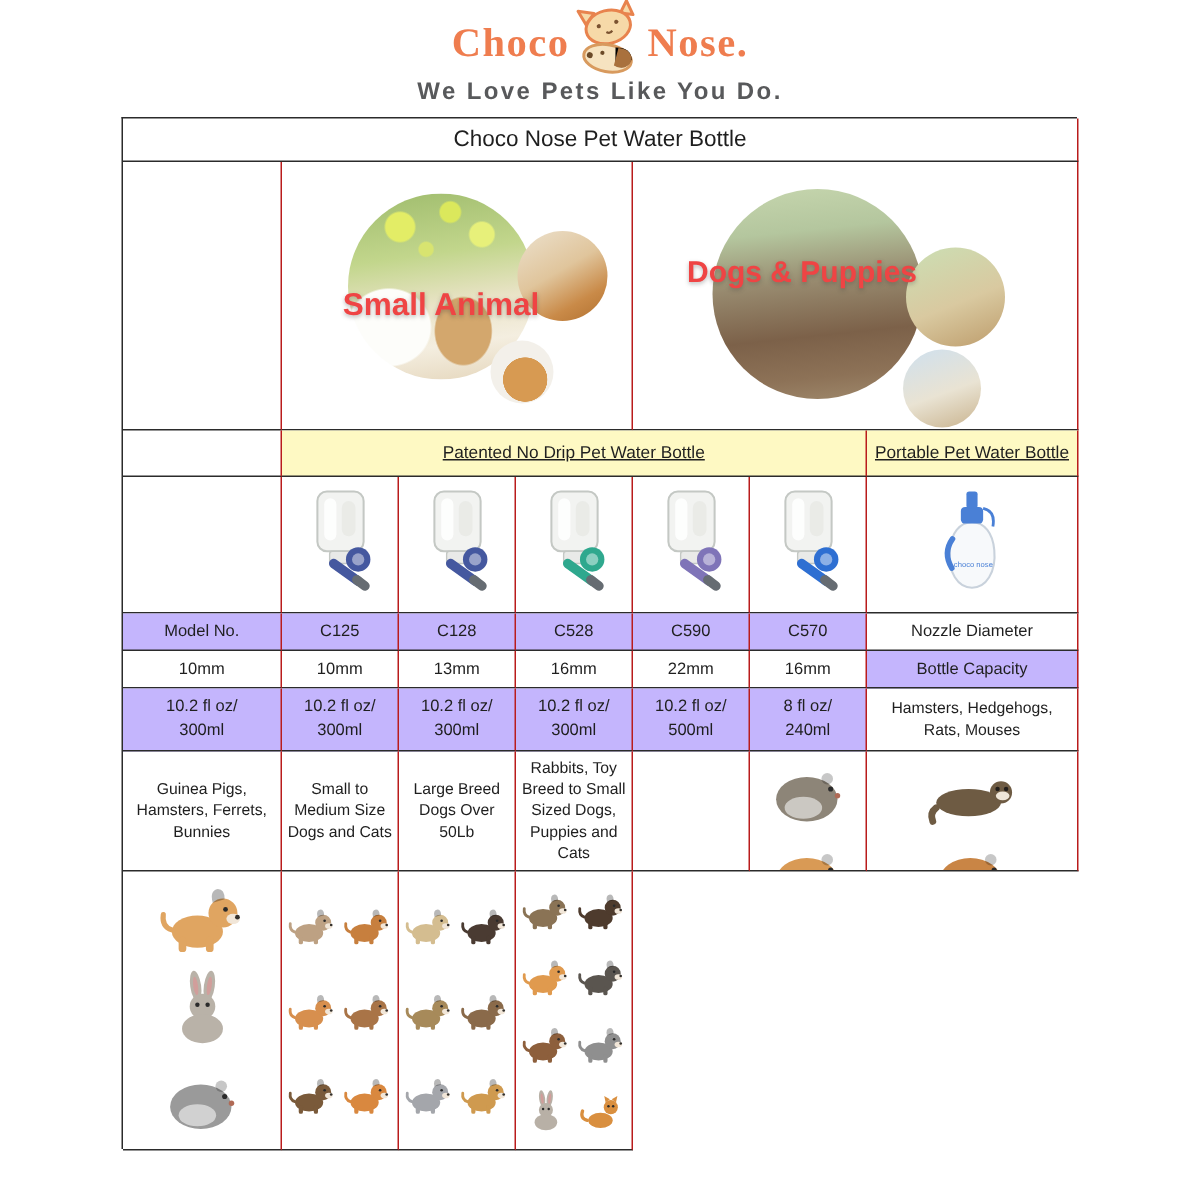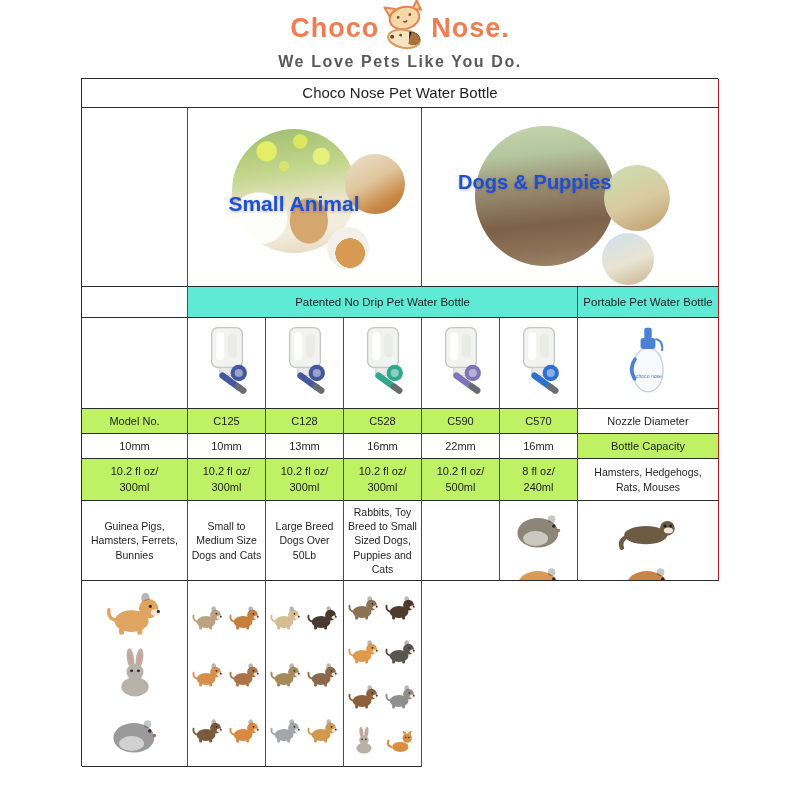--- a/index.html
+++ b/index.html
@@ -3,21 +3,21 @@
 <meta charset="utf-8">
 <style>
   html,body{margin:0;padding:0;}
   body{
     width:800px;height:800px;background:#ffffff;position:relative;
     font-family:"Liberation Sans", sans-serif;color:#1f1f1f;overflow:hidden;
   }
   
   .logo{position:absolute;top:4px;left:0;width:800px;display:flex;flex-direction:column;align-items:center;}
   .logo-row{display:flex;align-items:center;height:48px;}
-  .brand{font-size:27px;font-weight:bold;color:#ef7d4f;letter-spacing:1px;}
+  .brand{font-size:27px;font-weight:bold;color:#ef7d4f;letter-spacing:1px;font-family:Liberation Serif, serif;}
   .logo-heads{position:relative;width:46px;height:52px;margin:0 3px;}
   .logo-heads svg{position:absolute;}
   .cat-head{top:-1px;left:2px;transform:rotate(-14deg);}
   .dog-head{top:25px;left:4px;transform:rotate(10deg);}
   .tagline{font-size:16px;font-weight:bold;color:#58595b;letter-spacing:1.6px;margin-top:1px;}
 
   
   .sheet{
     position:absolute;left:81px;top:78px;width:637px;height:688px;
     display:grid;box-sizing:border-box;
@@ -25,22 +25,22 @@
     grid-template-rows:29px 179px 31px 91px 25px 25px 42px 80px 186px;
     border-top:1px solid #2b2b2b;border-left:1px solid #2b2b2b;
     background:#fff;
   }
   .cell{
     border-right:1px solid #b91c1c;border-bottom:1px solid #2b2b2b;
     box-sizing:border-box;display:flex;align-items:center;justify-content:center;
     text-align:center;font-size:11px;line-height:1.3;overflow:hidden;position:relative;
   }
   .title-cell{grid-column:1/8;font-size:15px;}
-  .peach{background:#bef264;}
-  .green{background:#5eead4;font-size:11.5px;}
+  .peach{background:#c4b5fd;}
+  .green{background:#fef9c3;font-size:11.5px;text-decoration:underline;}
   .pet-text{font-size:10.5px;line-height:1.35;padding:2px 3px;}
   .cap-text{line-height:1.45;}
   .span-patented{grid-column:2/7;}
   .span-portable{grid-column:7/8;}
   .img-left{grid-column:2/5;}
   .img-right{grid-column:5/8;}
 
   
   .photo-cell{position:relative;}
   .pcircle{position:absolute;border-radius:50%;}
@@ -57,21 +57,21 @@
     background:linear-gradient(150deg,#ece1cd 0%,#e0c59c 45%,#c98a48 75%,#b06f2e 100%);}
   .c-small-hamster{left:139px;top:119px;width:42px;height:42px;
     background:radial-gradient(circle at 55% 62%, #d79a52 0 42%, #f3f0ea 43%);}
   .c-dog-main{left:53px;top:18px;width:140px;height:140px;
     background:linear-gradient(174deg,#c6d6ae 0%,#b4c69e 22%,#97896e 45%,#7c6149 68%,#8d7257 86%,#a08a6d 100%);}
   .c-kitten{left:182px;top:57px;width:66px;height:66px;
     background:linear-gradient(158deg,#cbdfb4 0%,#d9c9a0 55%,#bd9c6b 100%);}
   .c-smalldog{left:180px;top:125px;width:52px;height:52px;
     background:linear-gradient(160deg,#cfe0ee 0%,#e9e3d3 55%,#c9b38e 100%);}
   .overlay-label{
-    position:absolute;z-index:3;color:#1d4ed8;font-weight:bold;
+    position:absolute;z-index:3;color:#ef4444;font-weight:bold;
     text-shadow:0 1px 3px rgba(60,60,60,0.35);white-space:nowrap;
   }
   .lbl-small{left:0;top:82px;width:212px;font-size:21px;text-align:center;}
   .lbl-dogs{left:36px;top:62px;font-size:20px;text-align:left;line-height:1.25;}
 
   
   .bottle-cell{padding:2px;}
   .animal-cell{align-items:stretch;}
   .anim-wrap{width:100%;height:100%;display:flex;}
   .anim-wrap.stack{flex-direction:column;align-items:center;justify-content:space-evenly;}

